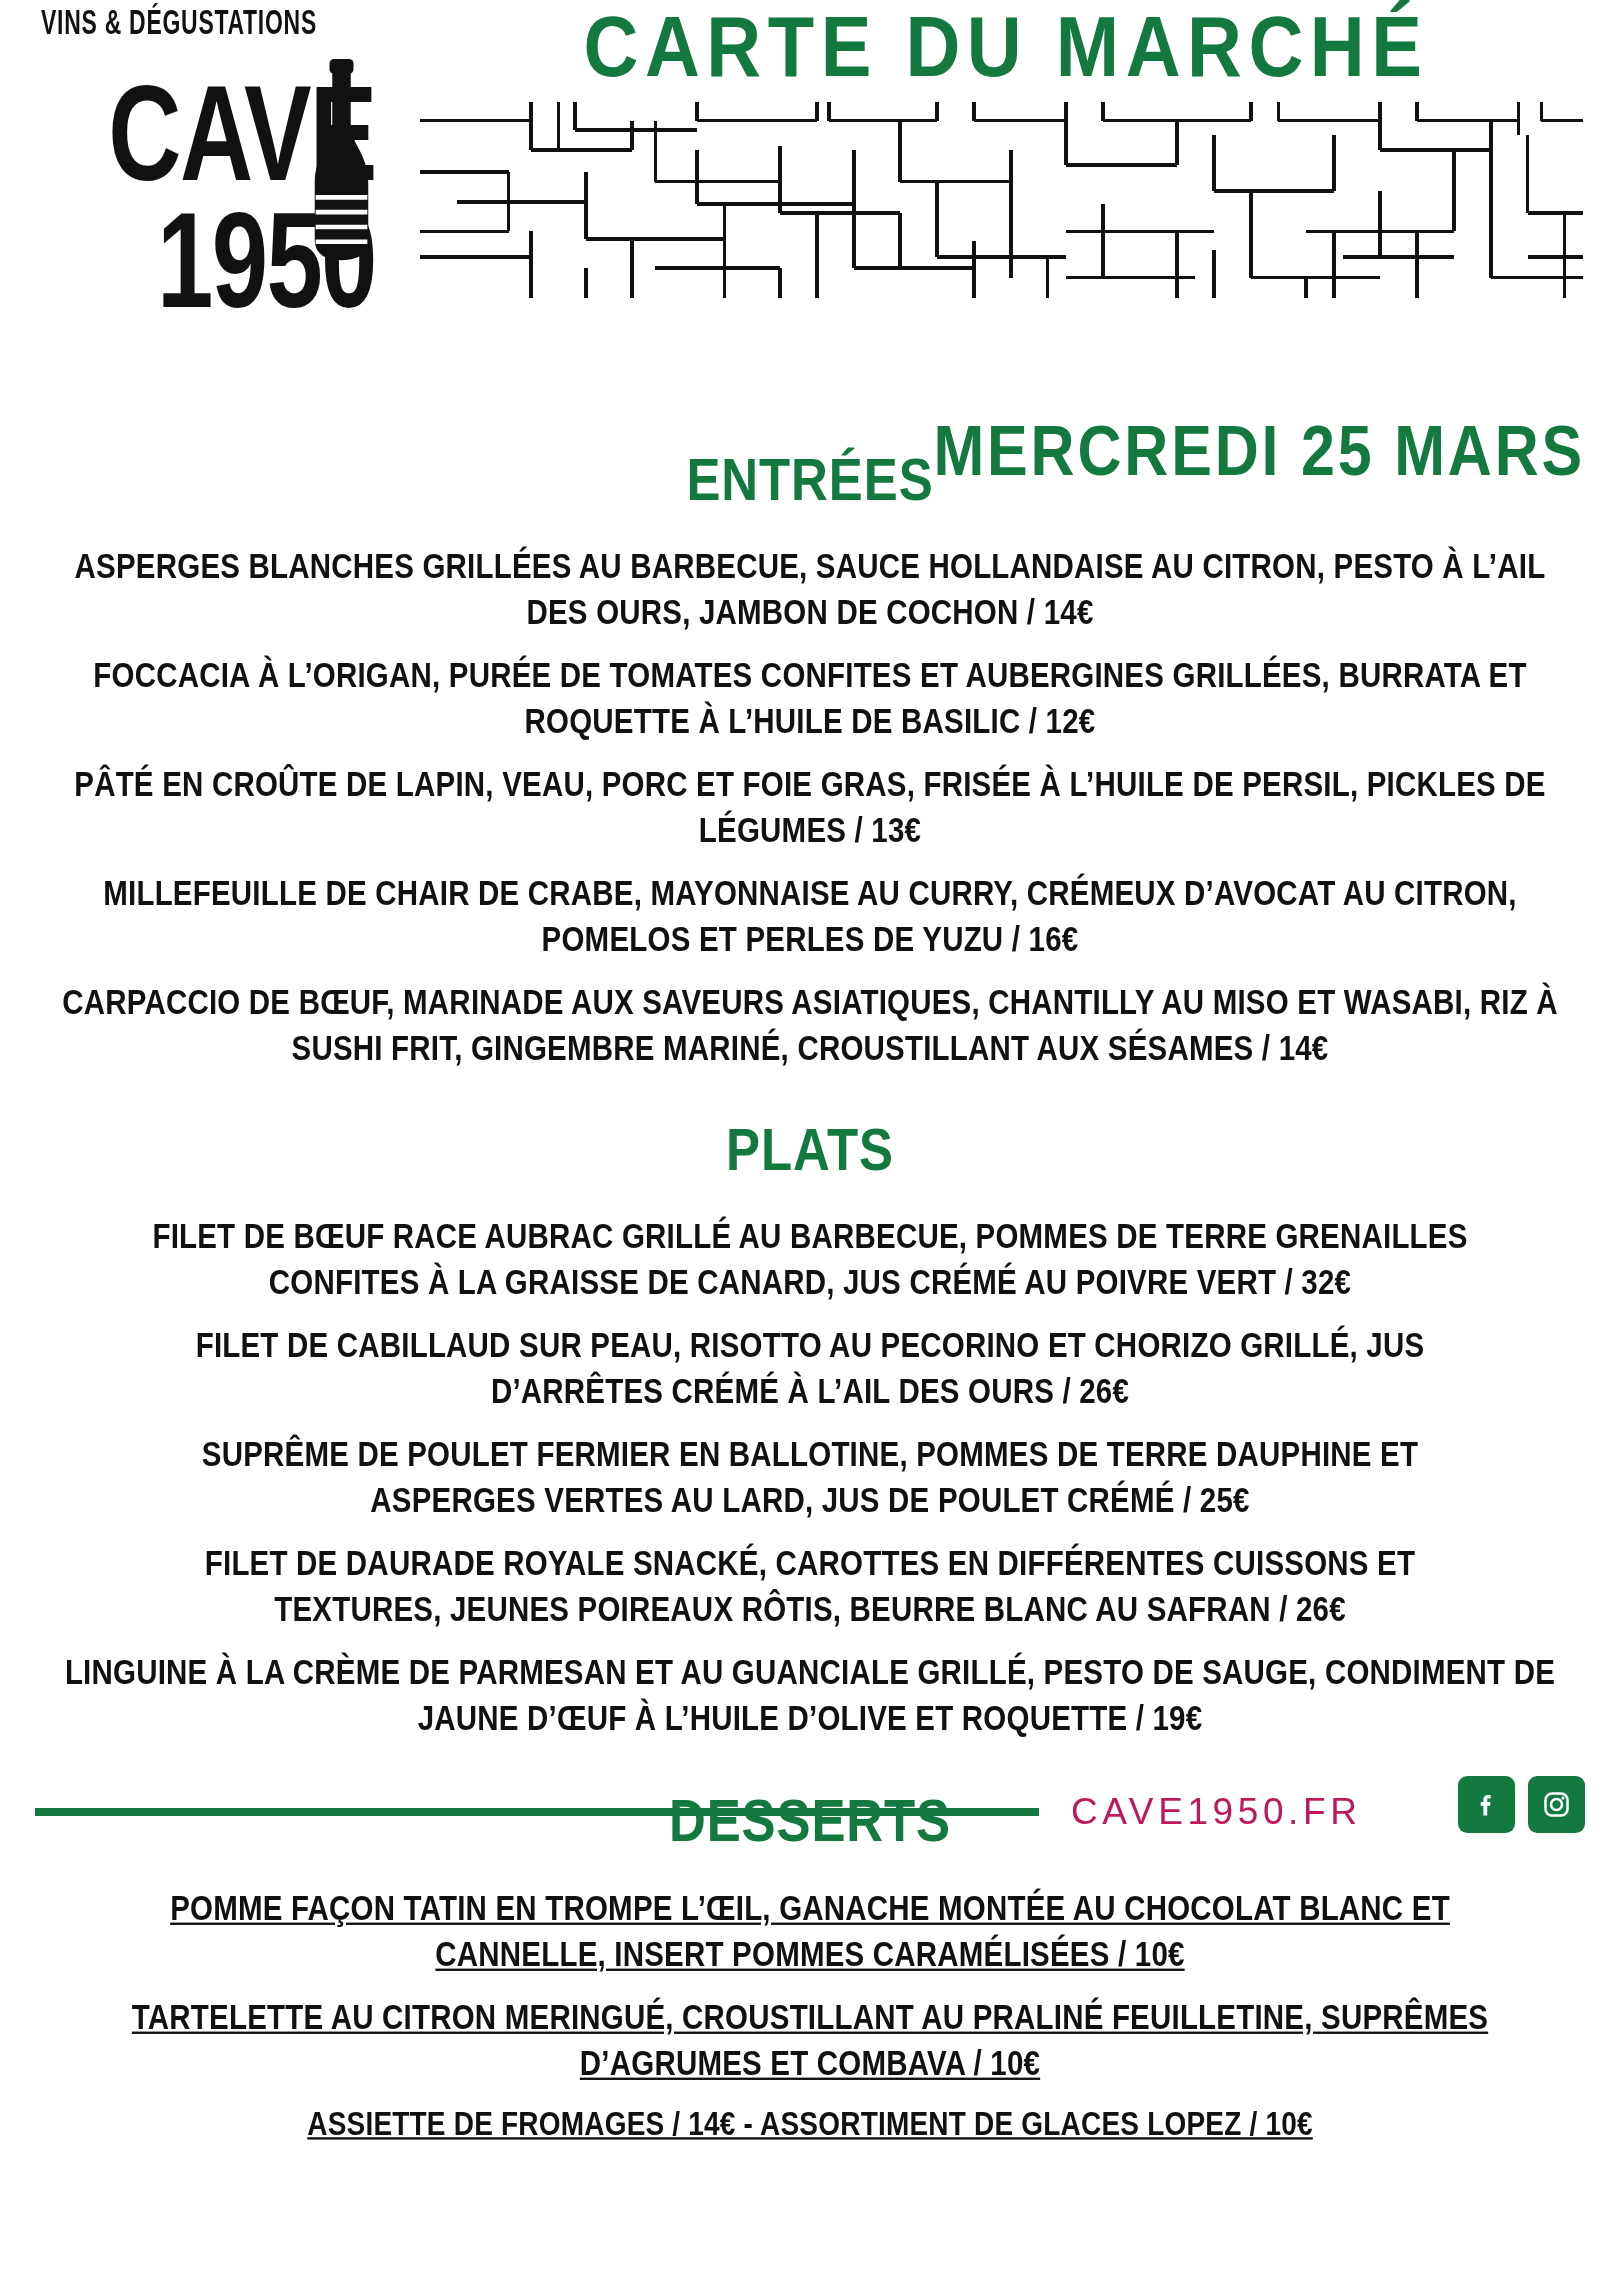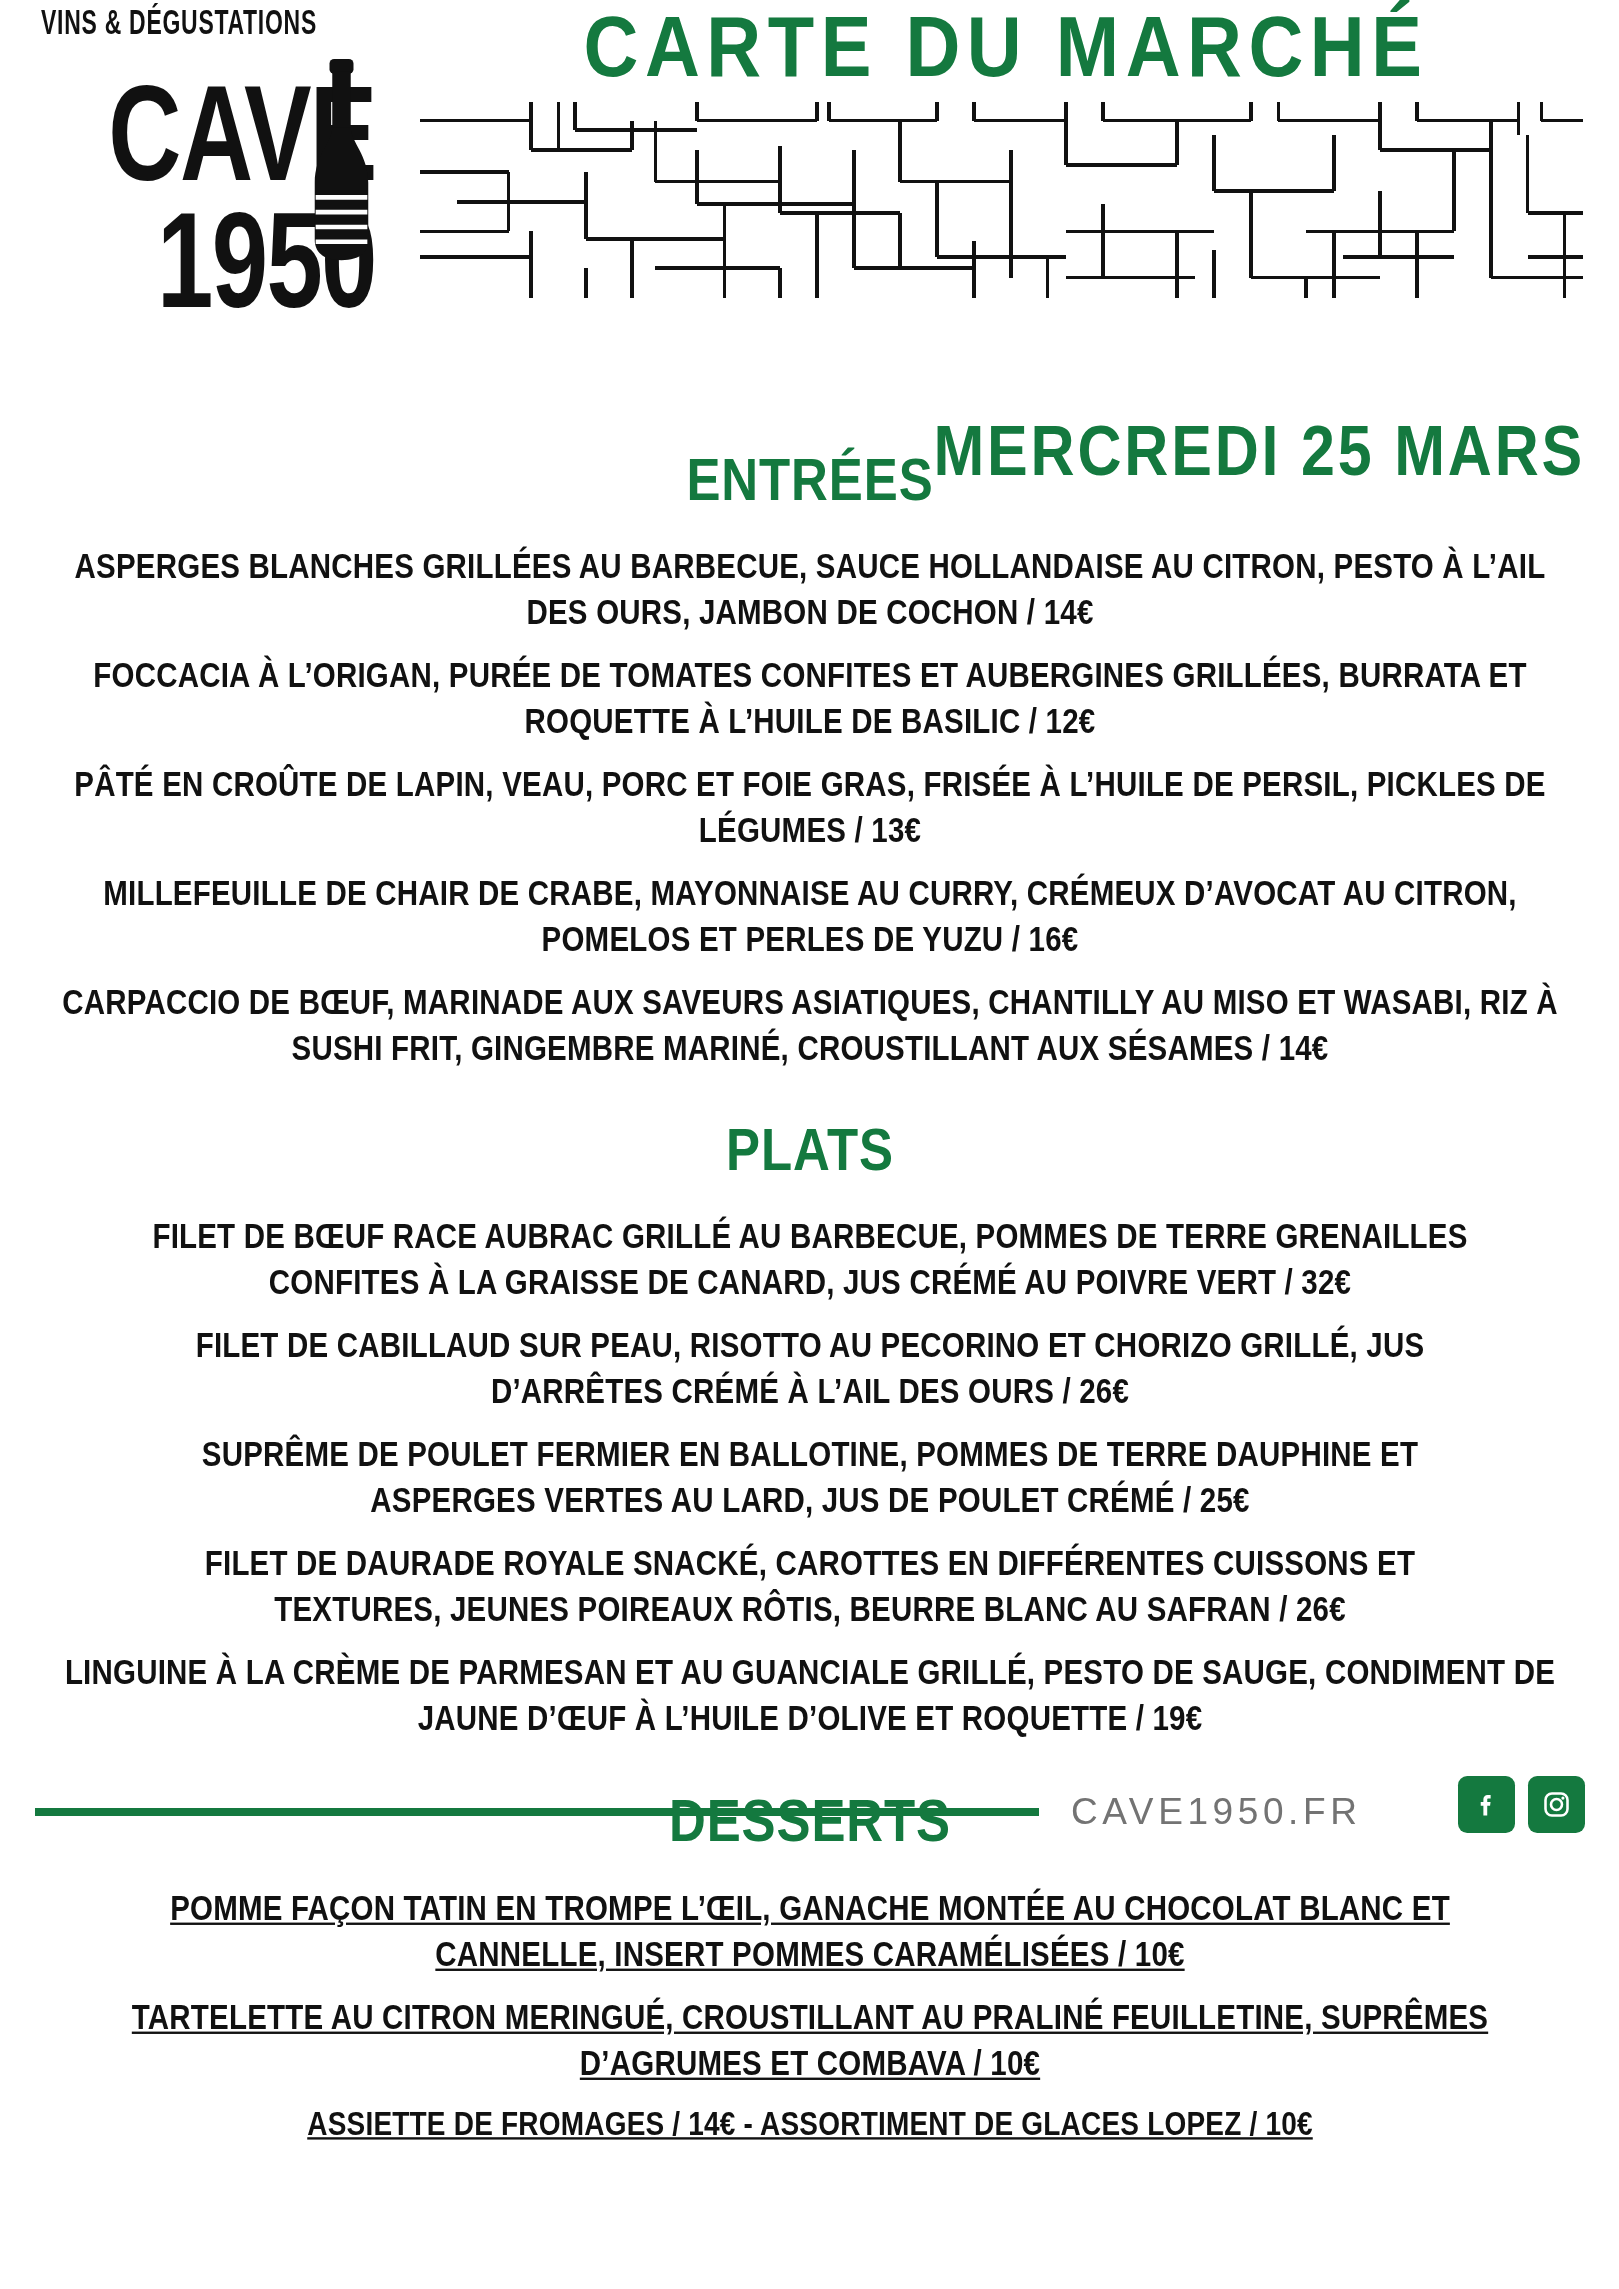--- a/index.html
+++ b/index.html
@@ -97,21 +97,21 @@
   .footer{
     position:absolute;left:0;right:0;bottom:0;height:111px;
   }
   .footer-rule{
     position:absolute;left:35px;bottom:52px;width:1004px;height:8.3px;
     background:#14793f;
   }
   .footer-site{
     position:absolute;left:1071px;bottom:35px;
     font-family:"Liberation Sans Narrow","Liberation Sans",sans-serif;
-    font-size:37px;letter-spacing:4.6px;color:#737373;font-weight:400;
+    font-size:37px;letter-spacing:4.6px;color:#be185d;font-weight:400;
     white-space:nowrap;
     margin-top:16px;
   }
   .social{
     position:absolute;right:35px;bottom:35px;display:flex;gap:13px;
   }
   .social-btn{
     width:57px;height:57px;border-radius:9.2px;background:#14793f;
     display:flex;align-items:center;justify-content:center;
   }

